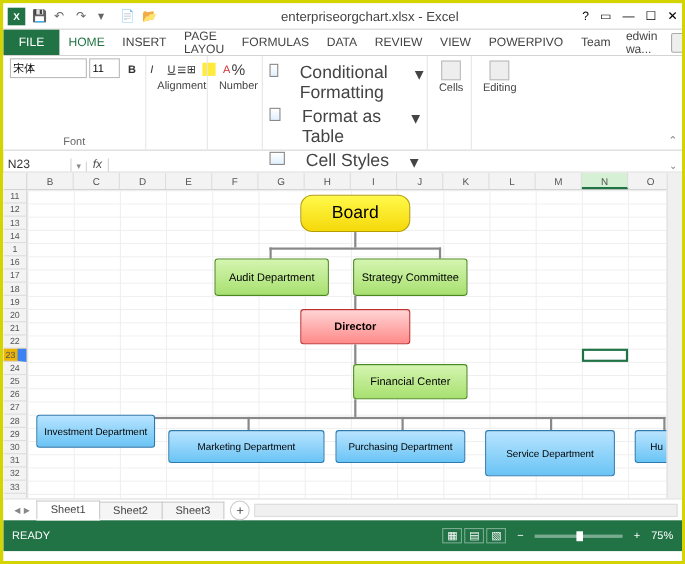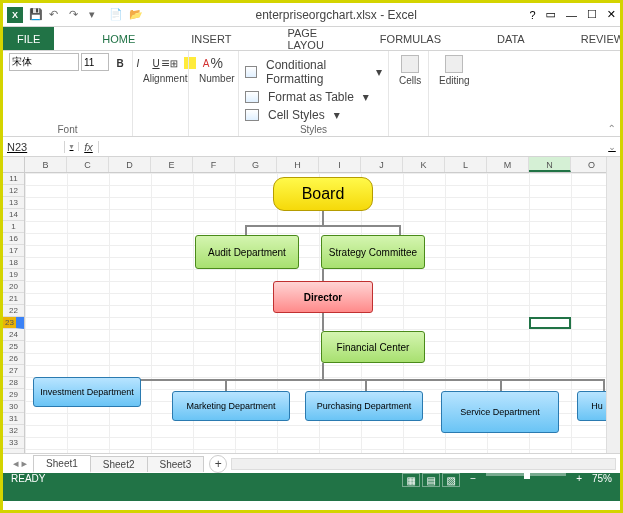--- a/index.html
+++ b/index.html
@@ -9,47 +9,47 @@
 .titlebar { height: 24px; background: #fff; display: flex; align-items: center; padding: 0 4px; border-bottom: 1px solid #d4d4d4; }
 .titlebar .left-icons { display: flex; gap: 6px; align-items: center; }
 .titlebar .title { flex: 1; text-align: center; color: #444; font-size: 12px; }
 .titlebar .win-controls { display: flex; gap: 10px; align-items: center; }
 .xl-icon { width: 16px; height: 16px; background: #217346; display: inline-flex; align-items: center; justify-content: center; color: #fff; font-weight: bold; font-size: 9px; }
 .tb-icon { width: 14px; height: 14px; display: inline-block; color: #666; }
 
 
 .ribbon-tabs { height: 24px; display: flex; align-items: stretch; border-bottom: 1px solid #d4d4d4; }
 .file-tab { background: #217346; color: #fff; padding: 0 14px; display: flex; align-items: center; font-size: 11px; }
-.rtab { padding: 0 8px; display: flex; align-items: center; color: #444; cursor: pointer; font-size: 11px; margin-left: 40px; }
+.rtab { padding: 0 8px; display: flex; align-items: center; color: #444; cursor: pointer; font-size: 11px; }
 .rtab.active { color: #217346; }
 .user-area { margin-left: auto; padding: 0 6px; display: flex; align-items: center; color: #444; gap: 6px; }
 .avatar { width: 18px; height: 18px; border: 1px solid #aaa; border-radius: 2px; background: #eee; }
 
 
 .ribbon { height: 86px; display: flex; border-bottom: 1px solid #d4d4d4; background: #fff; position: relative; }
 .rgroup { border-right: 1px solid #e6e6e6; padding: 2px 6px 0 6px; display: flex; flex-direction: column; justify-content: space-between; }
 .rgroup-label { text-align: center; color: #666; font-size: 10px; padding: 1px 0; }
 .rgroup-body { flex: 1; display: flex; align-items: flex-start; gap: 4px; }
 .big-btn { display: flex; flex-direction: column; align-items: center; justify-content: center; gap: 2px; padding: 2px 4px; color: #444; font-size: 10px; }
 .big-icon { width: 20px; height: 20px; background: #f3c76e; border: 1px solid #c79a3a; }
 .mini-col { display: flex; flex-direction: column; gap: 2px; }
 .mini { width: 16px; height: 12px; border: 1px solid #bbb; background: #eee; }
 .font-box { width: 70px; height: 18px; border: 1px solid #bbb; font-size: 10px; padding: 0 2px; display: flex; align-items: center; }
 .size-box { width: 28px; height: 18px; border: 1px solid #bbb; font-size: 10px; padding: 0 2px; display: flex; align-items: center; }
 .font-btns { display: flex; gap: 2px; margin-top: 2px; }
 .fbtn { width: 16px; height: 16px; border: 1px solid transparent; display: flex; align-items: center; justify-content: center; font-size: 10px; color: #333; }
 .fbtn.bold { font-weight: bold; }
 .fbtn.italic { font-style: italic; }
 .fbtn.underline { text-decoration: underline; }
-.style-item { display: flex; align-items: center; gap: 9px; color: #444; font-size: 12px; padding: 1px 0; }
+.style-item { display: flex; gap: 19px; color: #444; font-size: 16px; padding: 1px 0; }
 .style-icon { width: 14px; height: 12px; border: 1px solid #888; background: linear-gradient(#fff,#e0f0ff); }
 .collapse-caret { position: absolute; right: 4px; bottom: 2px; color: #888; font-size: 10px; }
 
 
-.formula-row { height: 20px; display: flex; align-items: center; border-bottom: 1px solid #d4d4d4; text-decoration: underline; }
+.formula-row { height: 20px; display: flex; align-items: flex-end; border-bottom: 1px solid #d4d4d4; }
 .name-box { width: 62px; border-right: 1px solid #d4d4d4; padding: 0 4px; display: flex; align-items: center; font-size: 11px; color: #333; }
 .name-drop { width: 14px; border-right: 1px solid #d4d4d4; display: flex; align-items: center; justify-content: center; color: #888; font-size: 8px; }
 .fx { width: 20px; display: flex; align-items: center; justify-content: center; font-style: italic; color: #555; font-size: 11px; border-right: 1px solid #d4d4d4; }
 .formula-input { flex: 1; padding: 0 4px; display: flex; align-items: center; }
 .fbar-caret { width: 16px; display: flex; align-items: center; justify-content: center; color: #888; font-size: 9px; }
 
 
 .grid-area { position: relative; height: 296px; background: #fff; overflow: hidden; }
 .col-headers { position: absolute; top: 0; left: 22px; right: 14px; height: 16px; display: flex; background: #f3f3f3; border-bottom: 1px solid #ccc; }
 .ch { flex: 0 0 42px; border-right: 1px solid #ddd; text-align: center; font-size: 9px; color: #555; line-height: 16px; }
@@ -73,21 +73,21 @@
 
 
 .sheet-tabs { height: 20px; display: flex; align-items: center; background: #fff; border-top: 1px solid #d4d4d4; padding-left: 4px; }
 .st-nav { display: flex; gap: 2px; padding: 0 6px; color: #888; }
 .stab { padding: 2px 12px; border: 1px solid #ccc; border-bottom: none; font-size: 10px; color: #444; background: #f5f5f5; margin-right: -1px; }
 .stab.active { background: #fff; border-bottom: 2px solid #fff; position: relative; z-index: 1; }
 .stab-add { width: 18px; height: 18px; border: 1px solid #ccc; border-radius: 50%; display: flex; align-items: center; justify-content: center; margin-left: 6px; color: #444; font-size: 12px; }
 .hscroll { flex: 1; height: 12px; margin: 0 4px; background: #f0f0f0; border: 1px solid #ddd; }
 
 
-.status { height: 28px; background: #217346; color: #fff; display: flex; align-items: flex-start; padding: 0 8px; font-size: 10px; gap: 10px; }
+.status { height: 28px; background: #217346; color: #fff; display: flex; align-items: center; padding: 0 8px; font-size: 10px; gap: 10px; }
 .status .spacer { flex: 1; }
 .view-btns { display: flex; gap: 2px; }
 .vbtn { width: 18px; height: 14px; border: 1px solid rgba(255,255,255,0.4); display: flex; align-items: center; justify-content: center; }
 .zoom-slider { width: 80px; height: 3px; background: rgba(255,255,255,0.4); position: relative; }
 .zoom-thumb { position: absolute; left: 38px; top: -3px; width: 6px; height: 9px; background: #fff; }
 </style>
 </head>
 <body>
 
 <div class="titlebar">
@@ -114,20 +114,21 @@
 
 <div class="ribbon-tabs">
   <div class="file-tab">FILE</div>
   <div class="rtab active">HOME</div>
   <div class="rtab">INSERT</div>
   <div class="rtab">PAGE LAYOU</div>
   <div class="rtab">FORMULAS</div>
   <div class="rtab">DATA</div>
   <div class="rtab">REVIEW</div>
   <div class="rtab">VIEW</div>
+  <div class="rtab">POWERPIVO</div>
   <div class="rtab">Team</div>
   <div class="user-area">
     <span>edwin wa...</span>
     <span class="avatar"></span>
   </div>
 </div>
 
 <div class="ribbon">
 
   <div class="rgroup" style="width:130px">
@@ -272,21 +273,21 @@
 
     <div class="conn" style="left:297px;top:190px;width:2px;height:16px"></div>
     <div class="conn" style="left:60px;top:206px;width:520px;height:2px"></div>
     <div class="conn" style="left:60px;top:206px;width:2px;height:12px"></div>
     <div class="conn" style="left:200px;top:206px;width:2px;height:12px"></div>
     <div class="conn" style="left:340px;top:206px;width:2px;height:12px"></div>
     <div class="conn" style="left:475px;top:206px;width:2px;height:12px"></div>
     <div class="conn" style="left:578px;top:206px;width:2px;height:12px"></div>
 
     <div class="shape blue" style="left:8px;top:204px;width:108px;height:30px">Investment Department</div>
-    <div class="shape blue" style="left:147px;top:218px;width:118px;height:30px">Marketing Department</div>
+    <div class="shape blue" style="left:128px;top:218px;width:142px;height:30px">Marketing Department</div>
     <div class="shape blue" style="left:280px;top:218px;width:118px;height:30px">Purchasing Department</div>
     <div class="shape blue" style="left:416px;top:218px;width:118px;height:42px">Service Department</div>
     <div class="shape blue" style="left:552px;top:218px;width:40px;height:30px">Hu</div>
   </div>
   <div class="vscroll"></div>
 </div>
 
 <div class="sheet-tabs">
   <div class="st-nav">◂ ▸</div>
   <div class="stab active">Sheet1</div>

